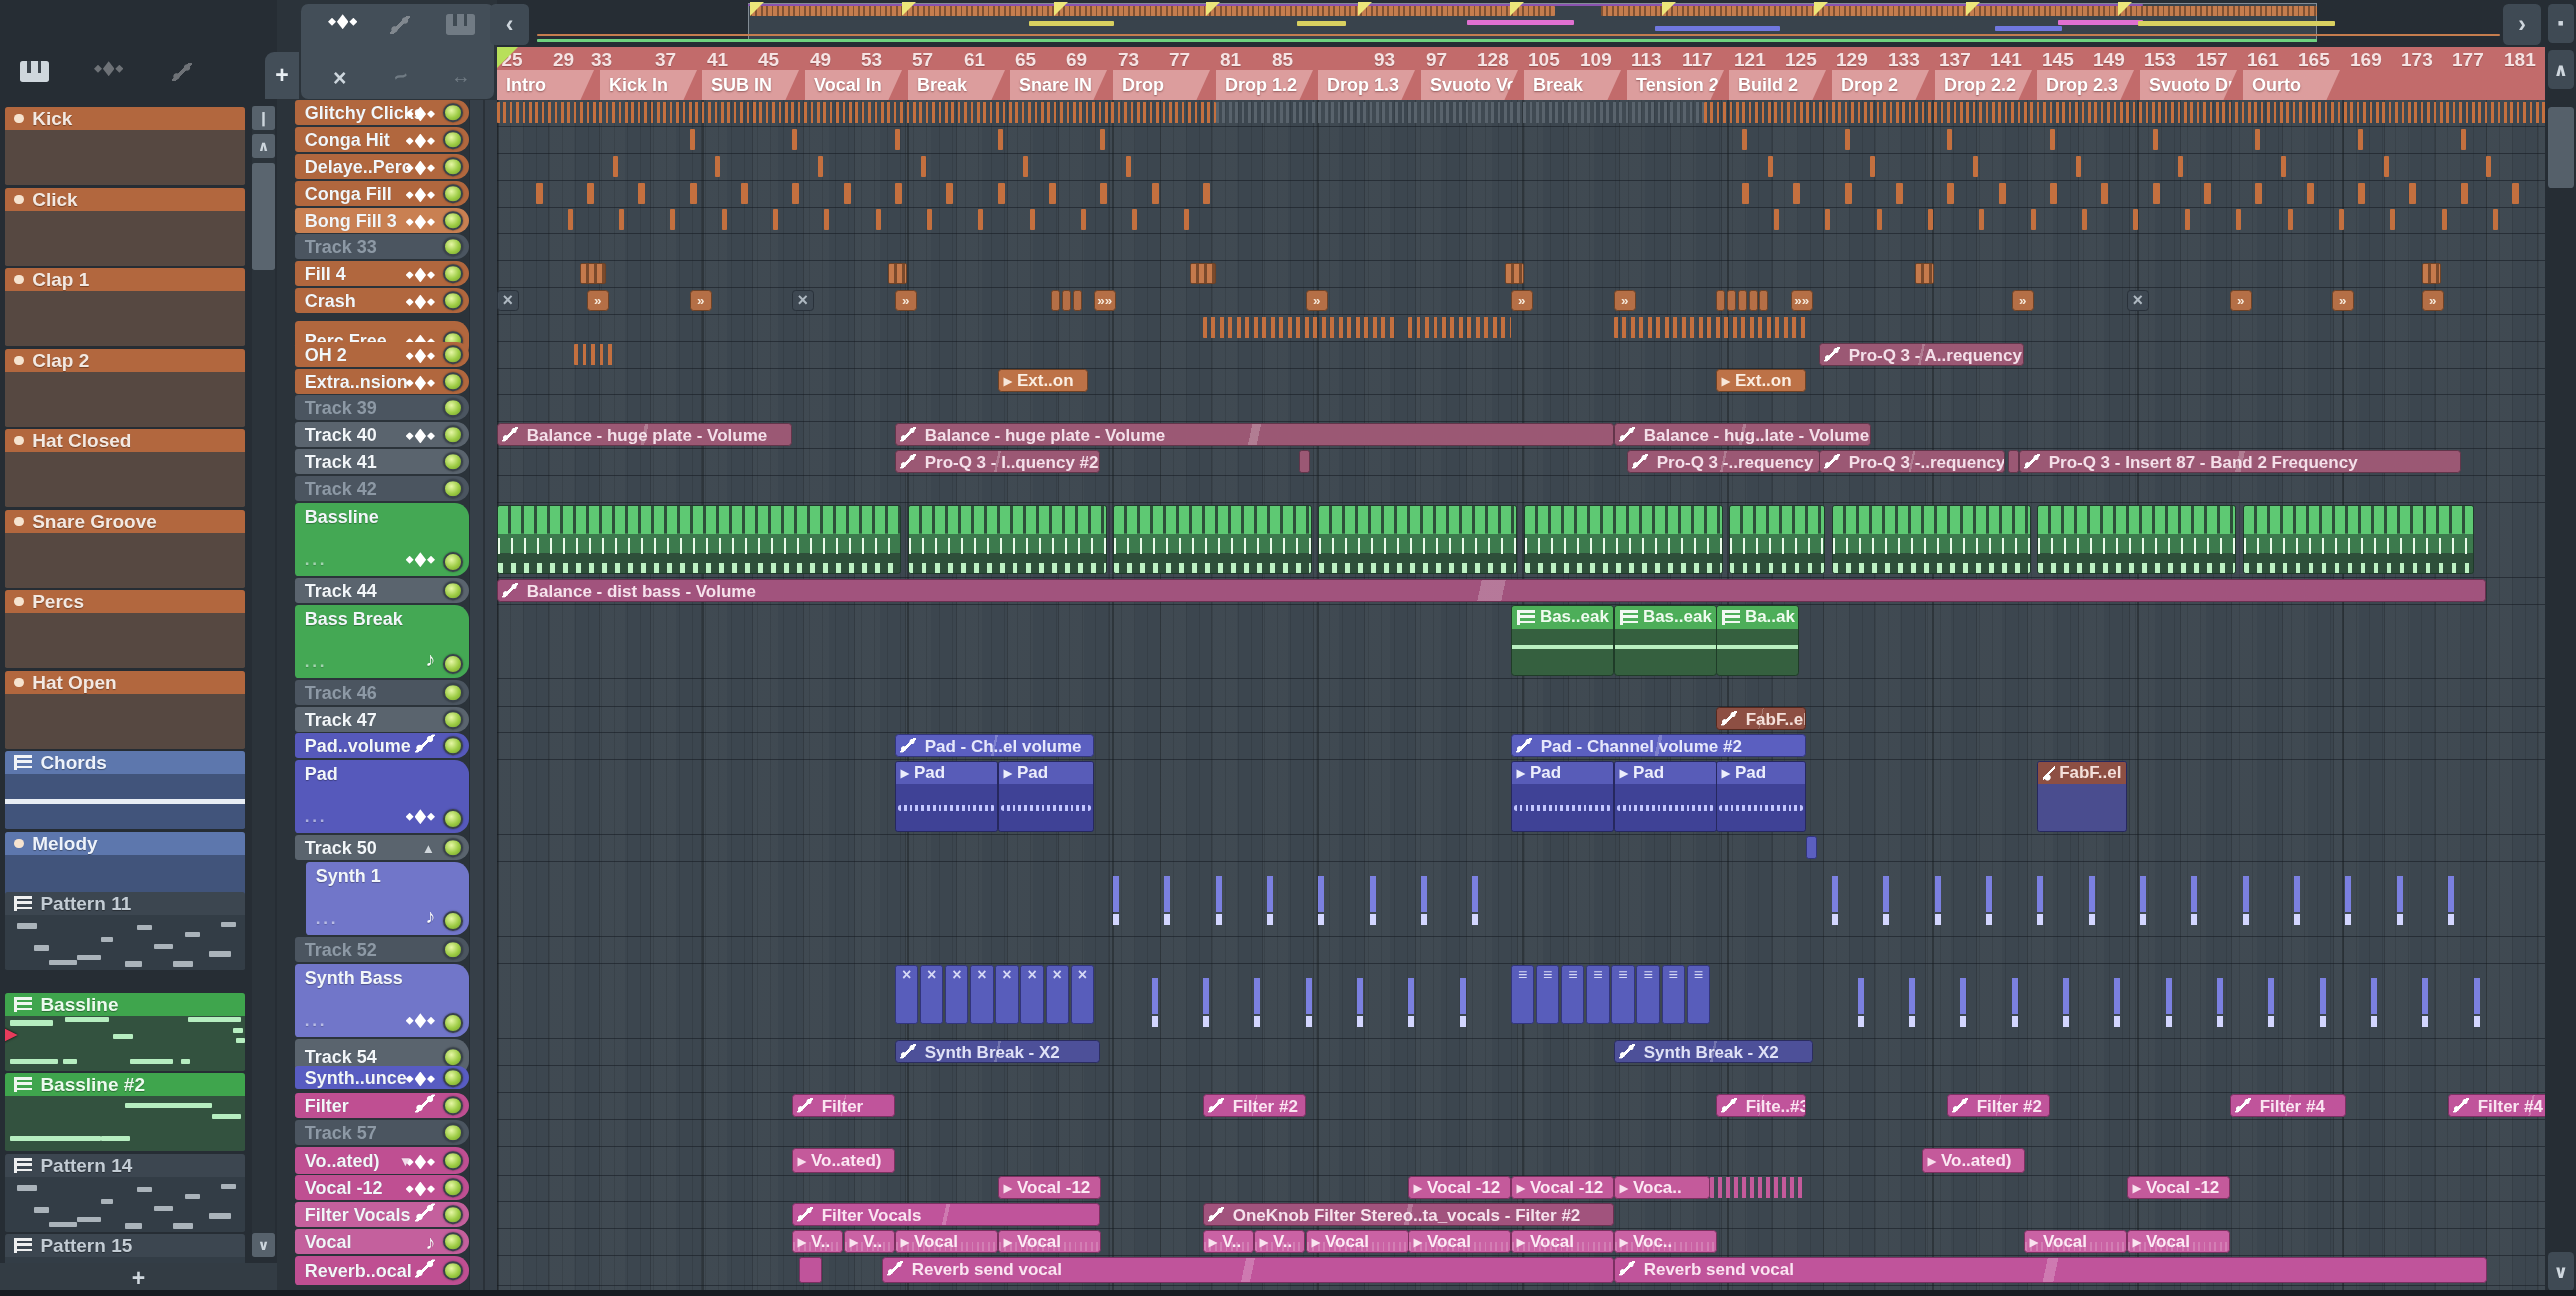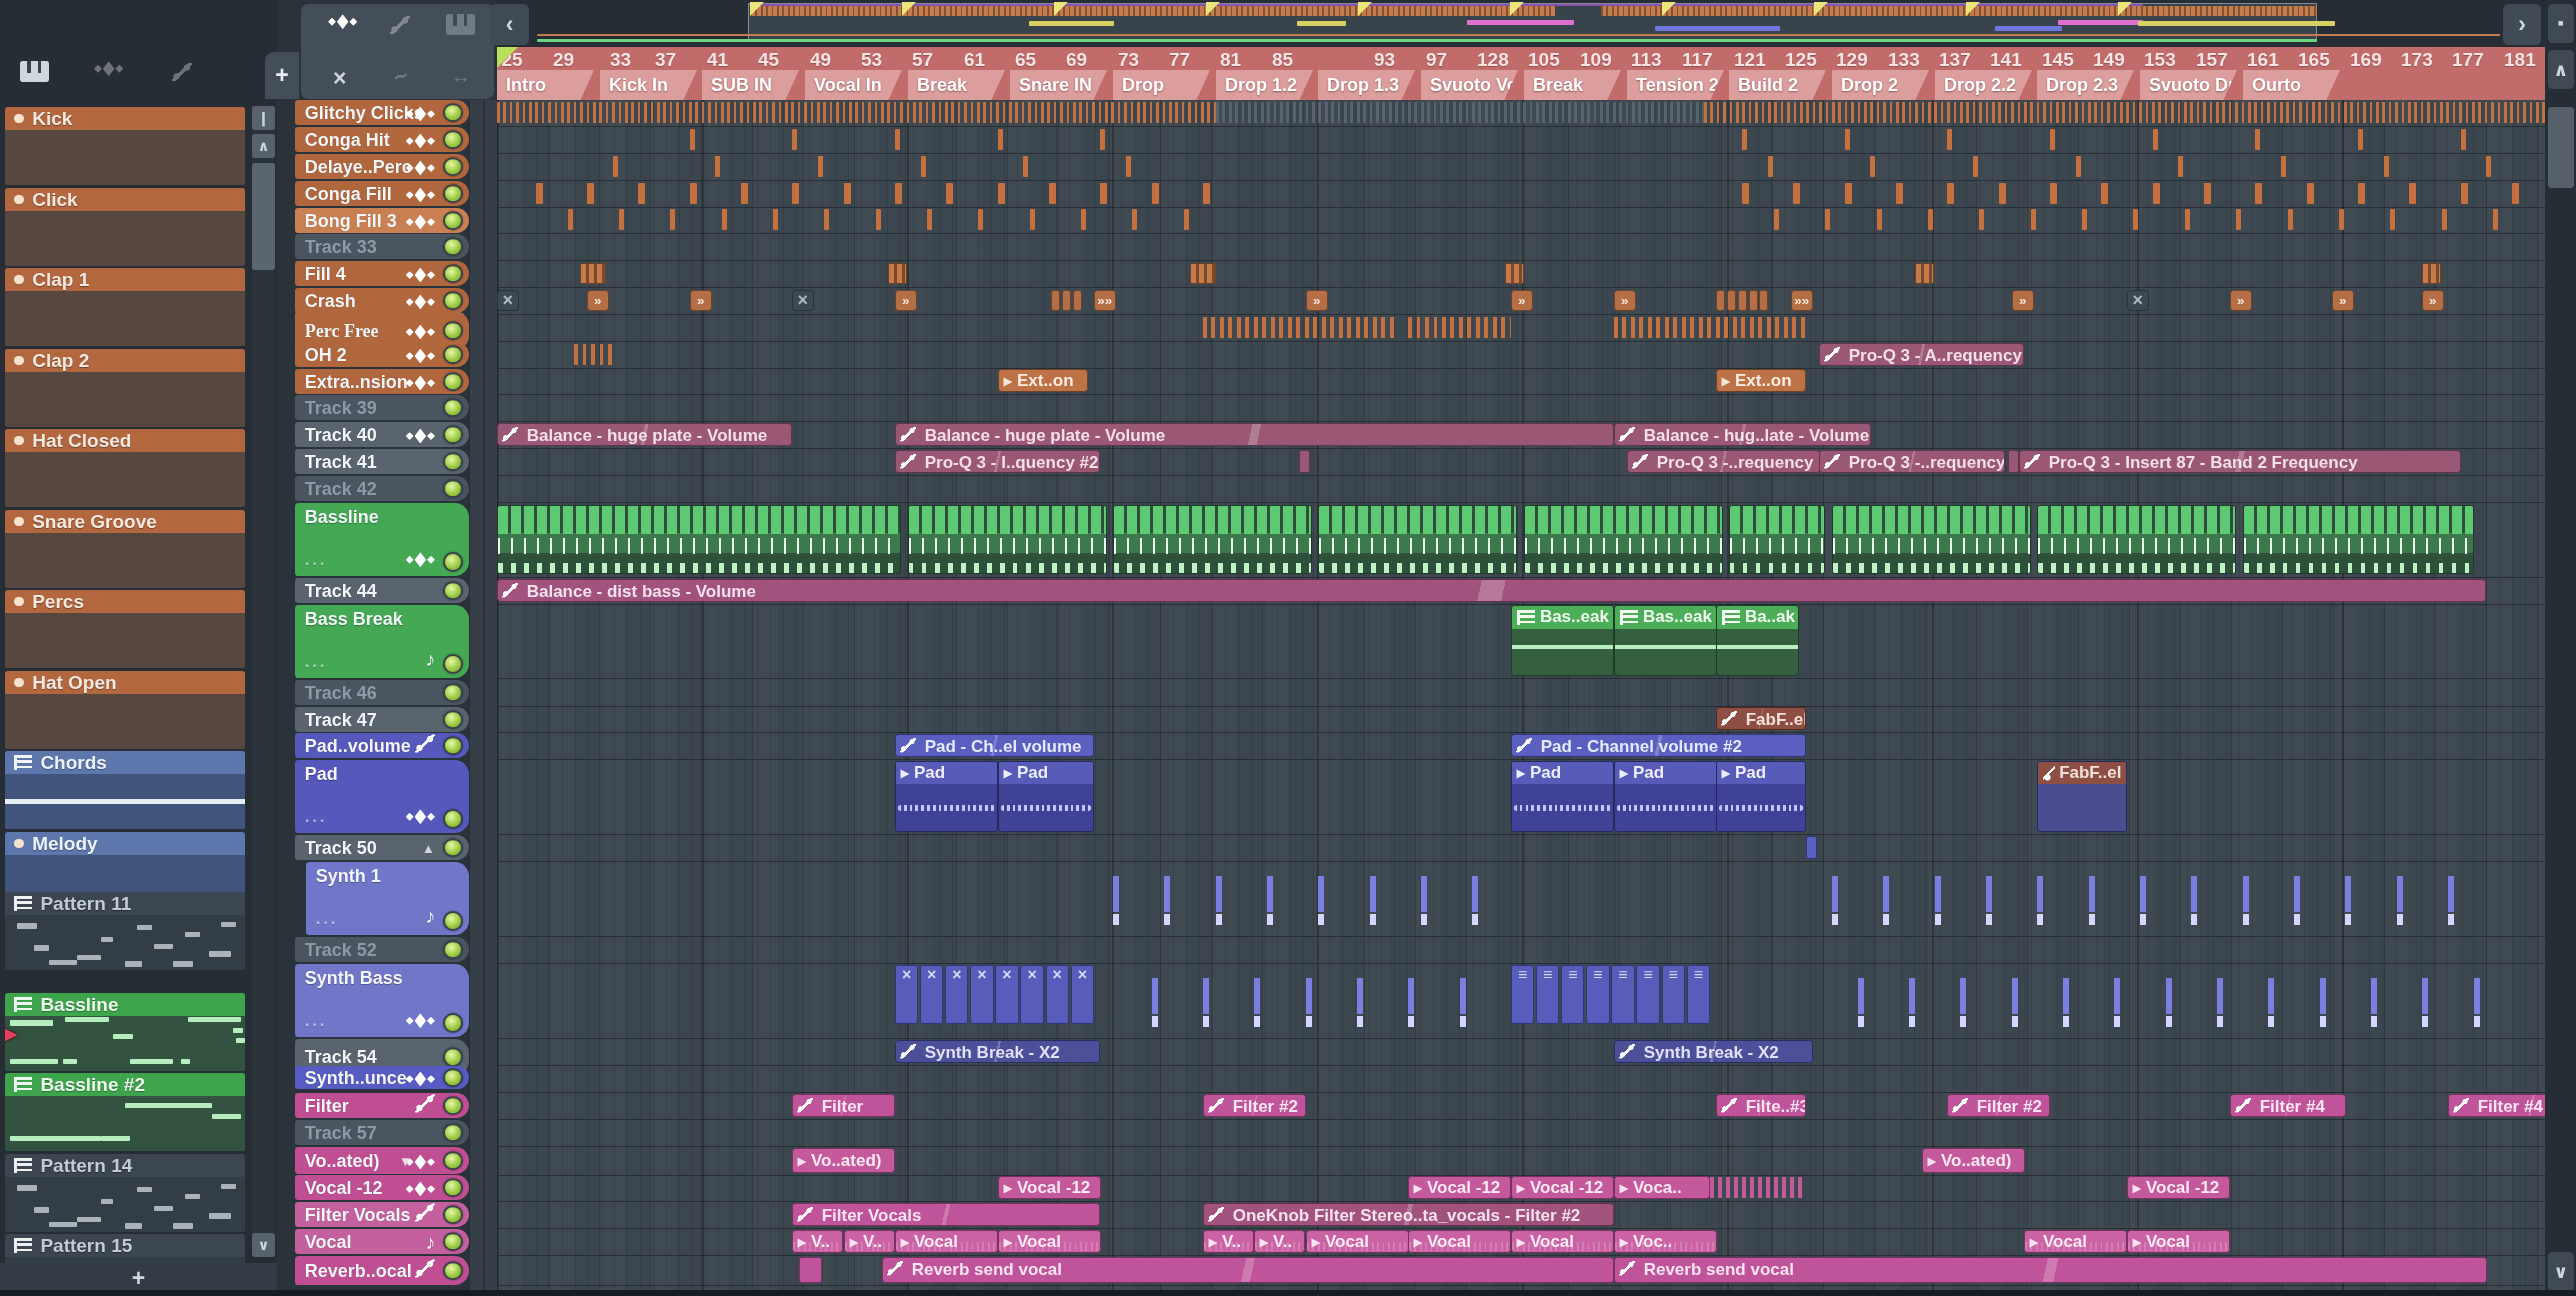--- a/index.html
+++ b/index.html
@@ -447,21 +447,21 @@
       </div>
       <div class="pill p-or sm" style="top: 288px; height: 25px;">
         <span class="pname">Crash</span>
         <span class="pic"><span class="wico">
             <i class="d1"></i>
             <i class="d2"></i>
             <i class="d3"></i>
           </span></span>
         <span class="led"></span>
       </div>
-      <div class="pill p-or sm" style="top: 311px; height: 39px; font-family: Liberation Serif, serif;">
+      <div class="pill p-or sm" style="top: 321px; height: 39px;">
         <span class="pname">Perc Free</span>
         <span class="pic"><span class="wico">
             <i class="d1"></i>
             <i class="d2"></i>
             <i class="d3"></i>
           </span></span>
         <span class="led"></span>
       </div>
       <div class="pill p-or sm" style="top: 342px; height: 25px;">
         <span class="pname">OH 2</span>
@@ -654,21 +654,21 @@
       <div class="mtri" style="left: 1125px;"></div>
       <div class="mtri" style="left: 1277px;"></div>
       <div class="mtri" style="left: 1429px;"></div>
       <div class="mtri" style="left: 1581px;"></div>
     </div>
   <div class="navbtn" style="left:2503px;width:38px;">›</div>
 
   <div id="timebar">
       <span class="tnum" style="left: 4.5px;">25</span>
       <span class="tnum" style="left: 56px;">29</span>
-      <span class="tnum" style="left: 113px; text-align: center;">33</span>
+      <span class="tnum" style="left: 94px; text-align: center;">33</span>
       <span class="tnum" style="left: 158px;">37</span>
       <span class="tnum" style="left: 210px;">41</span>
       <span class="tnum" style="left: 261px;">45</span>
       <span class="tnum" style="left: 313px;">49</span>
       <span class="tnum" style="left: 364px;">53</span>
       <span class="tnum" style="left: 415px;">57</span>
       <span class="tnum" style="left: 467px;">61</span>
       <span class="tnum" style="left: 518px;">65</span>
       <span class="tnum" style="left: 569px;">69</span>
       <span class="tnum" style="left: 621px;">73</span>

